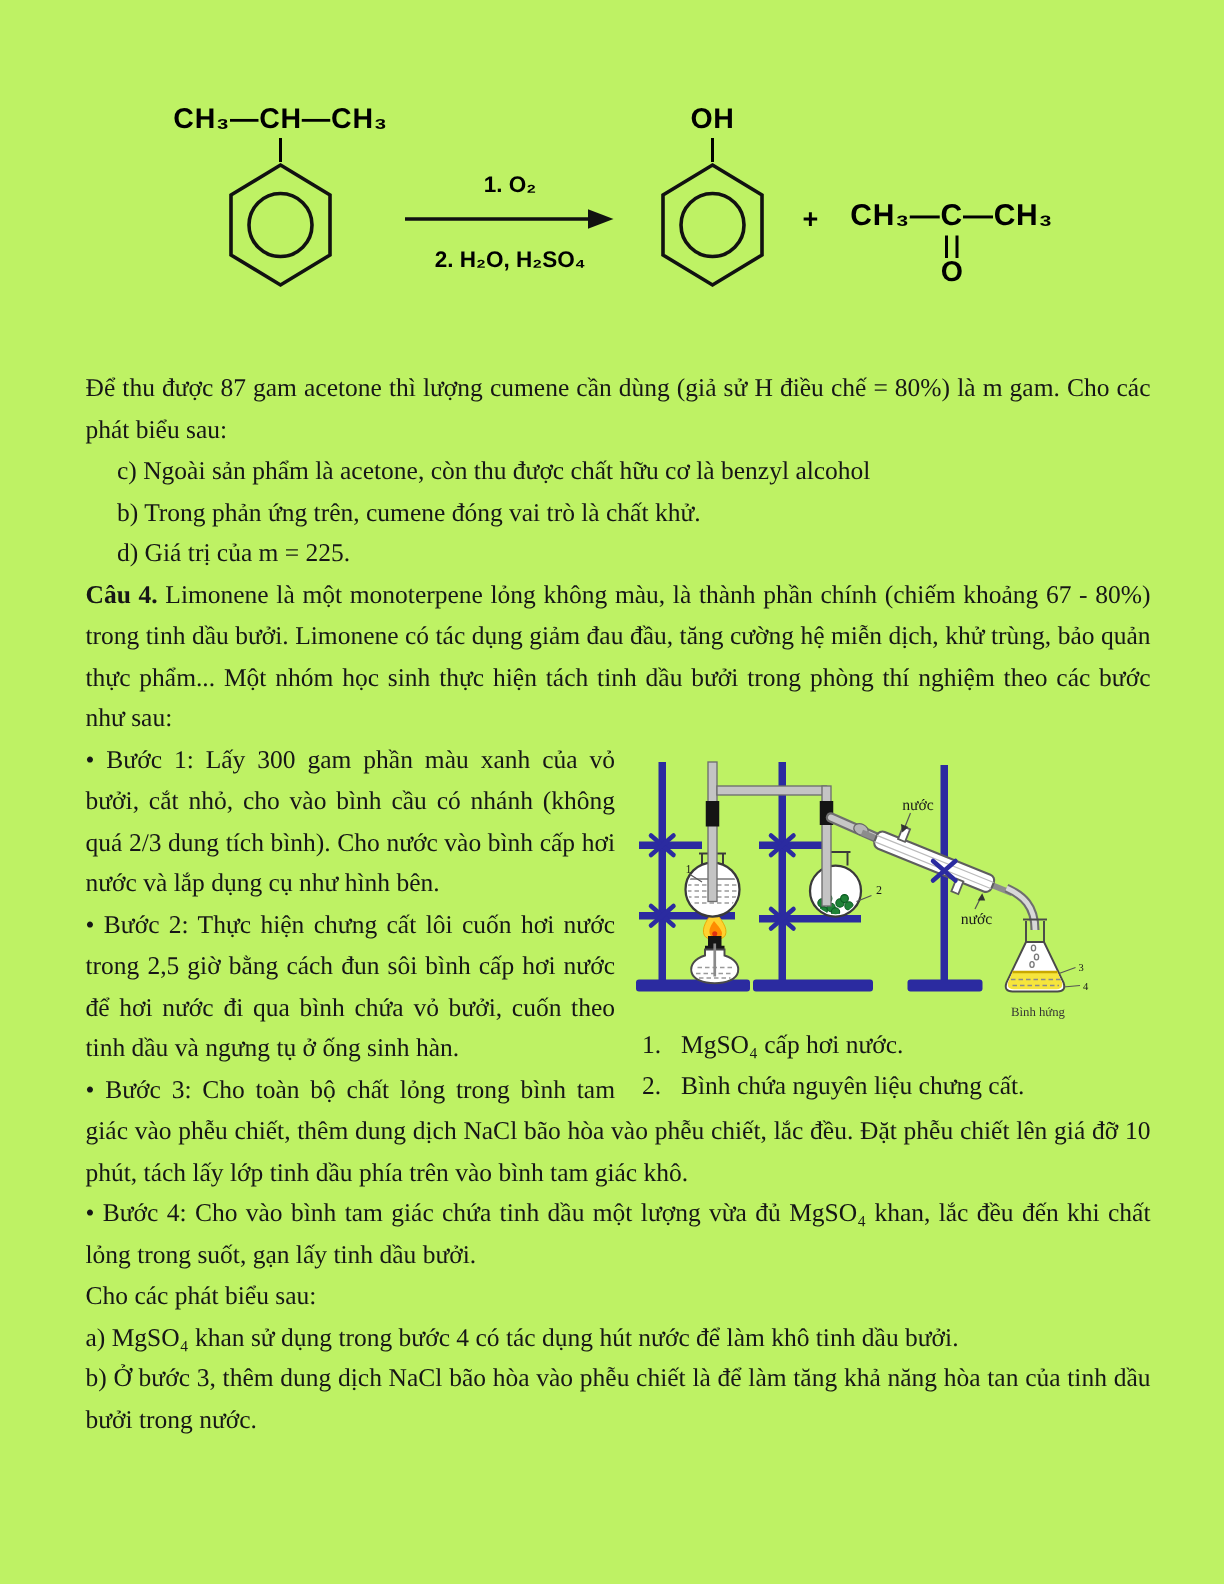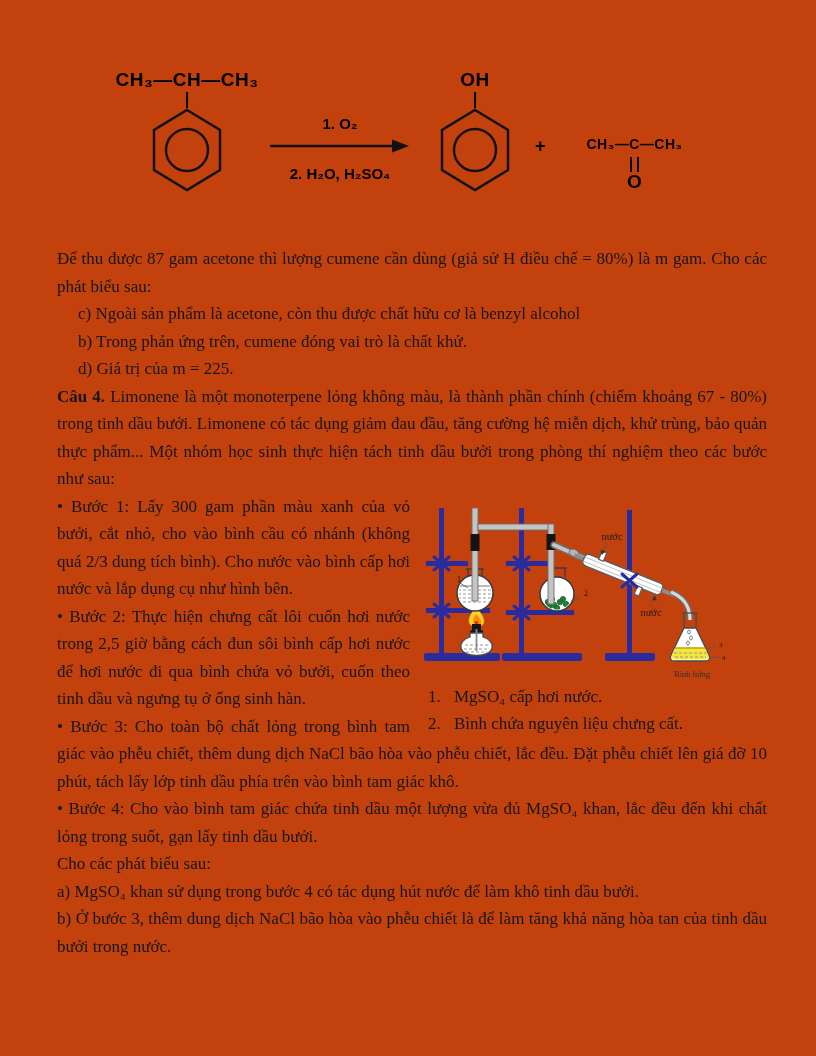--- a/index.html
+++ b/index.html
@@ -1,30 +1,30 @@
 <!DOCTYPE html>
 <html><head>
 <meta charset="utf-8">
 <style>
   html,body{margin:0;padding:0;background:#fff;}
-  .page{position:relative;width:816px;height:1056px;background:#c2410c;overflow:hidden;
+  .page{position:relative;width:816px;height:1056px;background:#bef264;overflow:hidden;
         font-family:"Liberation Serif","DejaVu Serif",serif;color:#161616;
         font-size:17px;line-height:27.5px;}
   .content{padding:0 49px 0 57px;}
   
   .reaction{position:relative;height:245px;}
   .chem{font-family:"Liberation Sans","DejaVu Sans",sans-serif;font-weight:700;color:#000;}
   .struct{position:absolute;text-align:center;}
   .struct .formula{font-size:19px;line-height:24px;letter-spacing:.5px;}
   .bond-v{width:2.2px;height:16px;background:#000;margin:0 auto;}
   .arrowgrp{position:absolute;text-align:center;}
   .arrowgrp .cond{font-size:15px;line-height:22px;}
   .plus{position:absolute;font-size:18px;line-height:20px;}
   .acetone{position:absolute;text-align:center;}
-  .acetone .formula{font-size:14px;line-height:24px;letter-spacing:.5px;position:relative;}
+  .acetone .formula{font-size:20px;line-height:24px;letter-spacing:.5px;position:relative;}
   .dbond{width:5px;height:15px;border-left:2.2px solid #000;border-right:2.2px solid #000;margin:1px auto 0;}
   .oxy{font-size:19px;line-height:20px;}
   
   p.para{margin:0;text-align:justify;}
   p.stmt{margin:0;padding-left:21px;}
   .bold{font-weight:700;}
   
   .figure{float:right;width:345px;margin:3px 0 2px 12px;}
   .figure svg{display:block;}
   .cap-row{font-size:17px;line-height:27px;padding-left:6px;}

